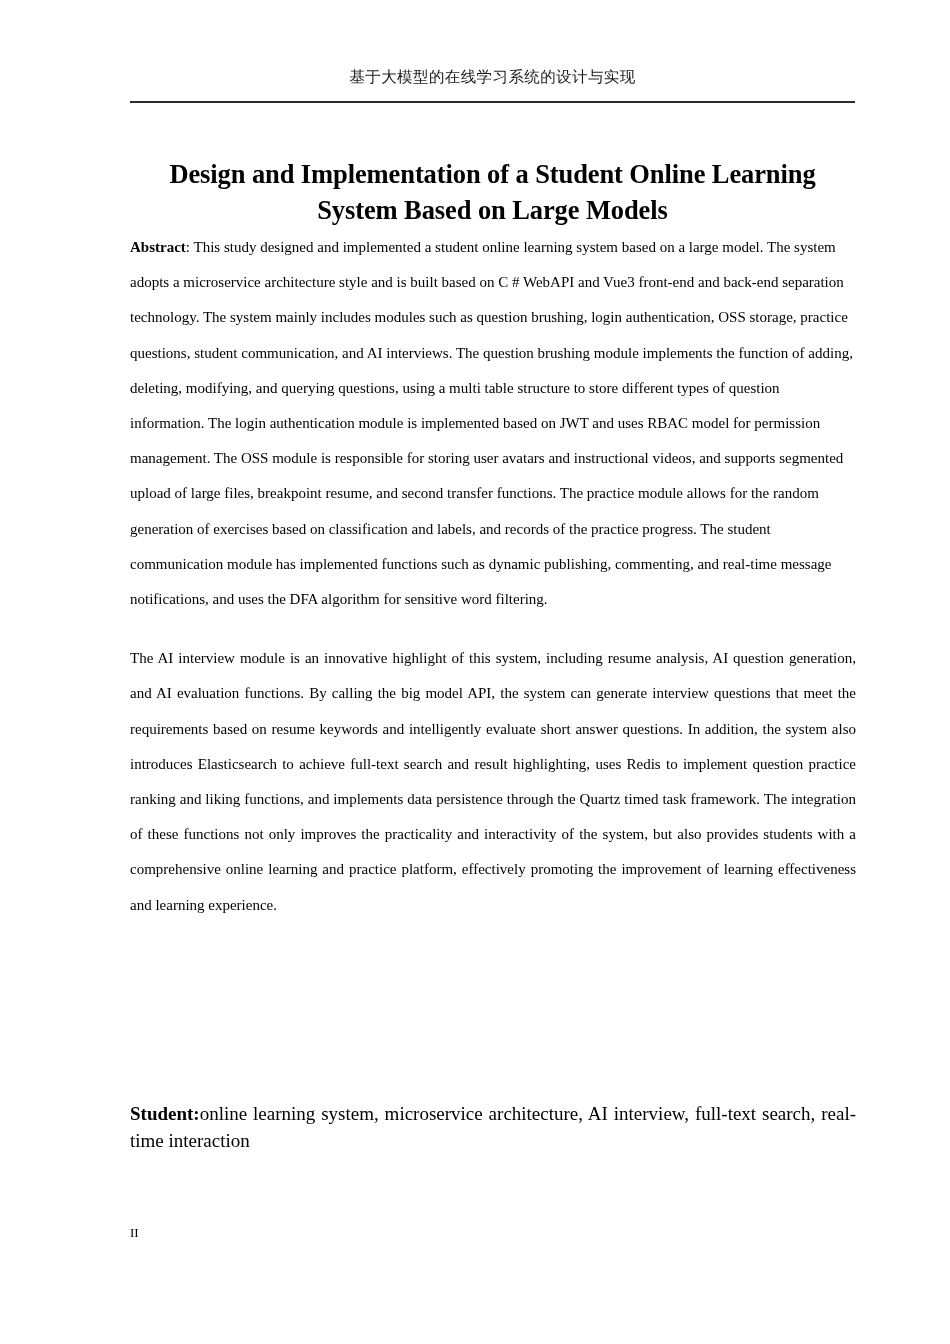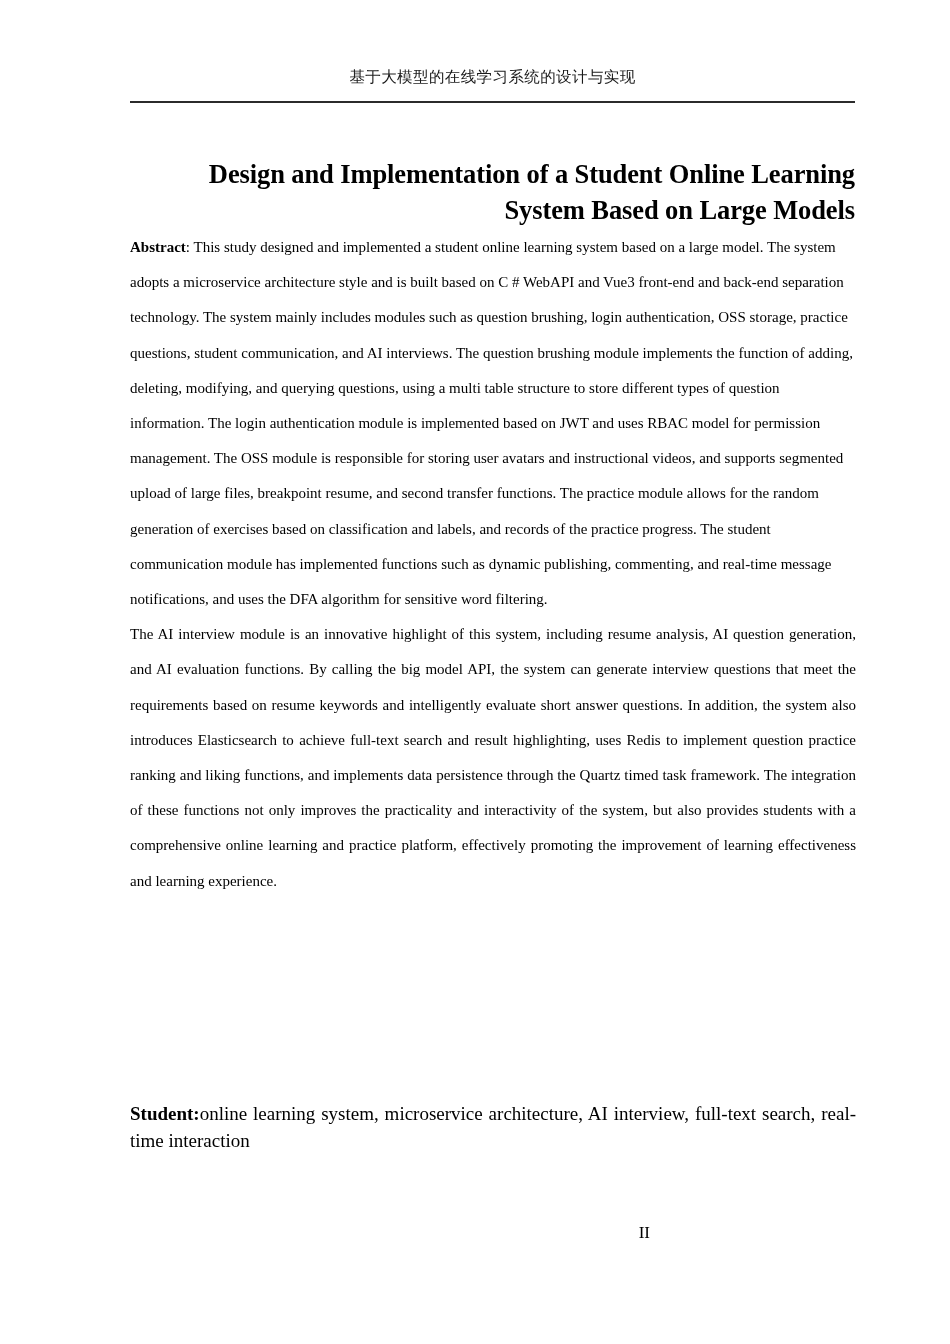--- a/index.html
+++ b/index.html
@@ -48,21 +48,21 @@
     height: 0;
     border-top: 2px solid #2b2b2b;
   }
 
   
   .doc-title {
     position: absolute;
     left: 113px;
     top: 144px;
     width: 725px;
-    text-align: right;
+    text-align: center;
     font-size: 26.5px;
     font-weight: bold;
     line-height: 36px;
     letter-spacing: -0.1px;
     margin-top: 12px;
   }
 
   
   .body-area {
     position: absolute;
@@ -72,20 +72,21 @@
   }
   p.para {
     margin: 0;
     font-size: 15px;
     line-height: 35.2px;
     text-align: left;
   }
   p.para.justified {
     text-align: justify;
     text-justify: inter-word;
+    margin-top: 24px;
   }
   .bold {
     font-weight: bold;
   }
 
   .keywords-block {
     position: absolute;
     left: 113px;
     top: 1100px;
     width: 726px;
@@ -97,22 +98,22 @@
     text-align: justify;
     text-justify: inter-word;
   }
 
   
   .footer {
     position: absolute;
     left: 113px;
     top: 1222px;
     width: 520px;
-    text-align: right;
-    font-size: 17px;
+    text-align: left;
+    font-size: 13px;
     line-height: 22px;
   }
 </style>
 </head>
 <body>
 
 <div class="page">
 
   <div class="header">
     <span class="header-text">基于大模型的在线学习系统的设计与实现</span>

